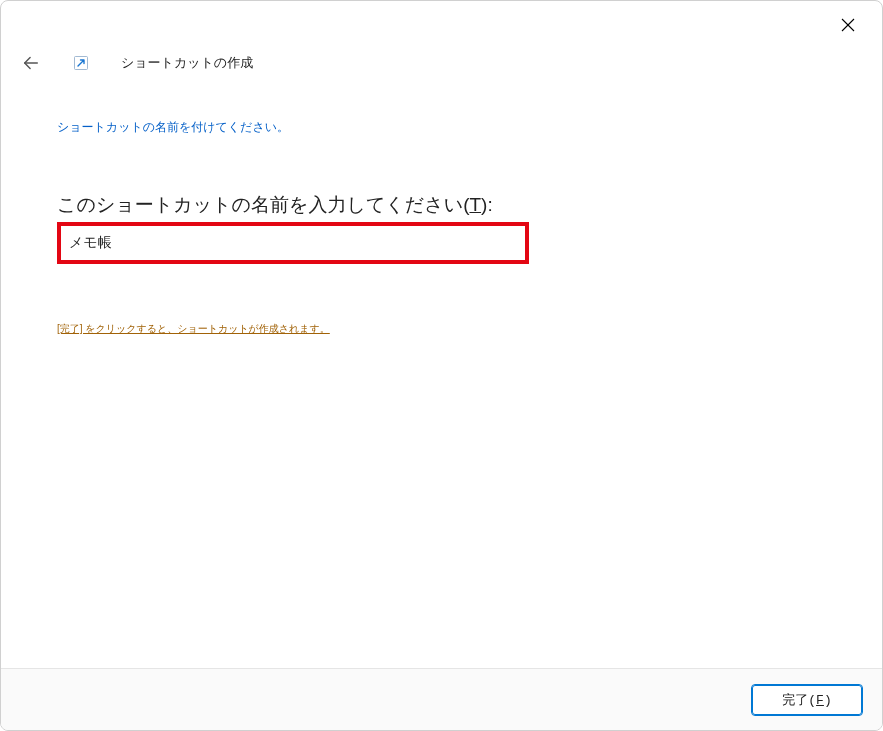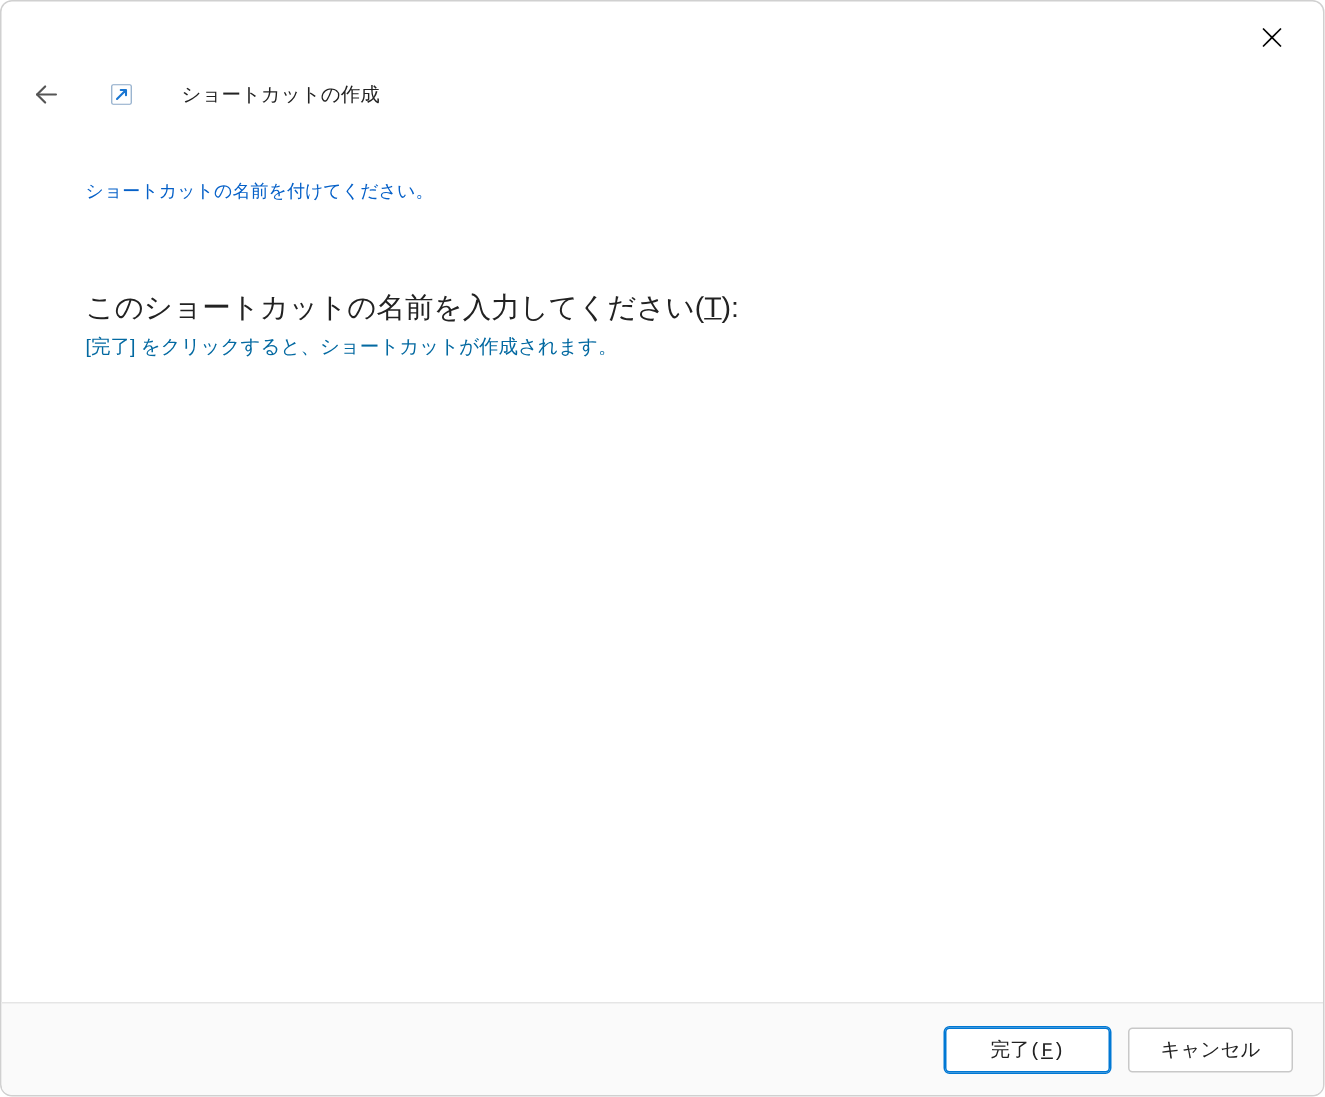--- a/index.html
+++ b/index.html
@@ -100,22 +100,23 @@
       width: 100%;
       border: none;
       outline: none;
       font-size: 14px;
       font-family: inherit;
       color: #222;
       padding: 6px 4px;
       background: #ffffff;
     }
     .instruction-text {
-      font-size: 13px;
-      color: #0369a1;
+      font-size: 10px;
+      color: #a16207;
+      text-decoration: underline;
     }
     .footer {
       position: absolute;
       bottom: 0;
       left: 0;
       right: 0;
       height: 62px;
       border-top: 1px solid #e5e5e5;
       background: #fafafa;
       display: flex;
@@ -171,22 +172,24 @@
   <div class="dialog-title">ショートカットの作成</div>
 </div>
 
 <div class="content">
   <h1 class="page-heading">ショートカットの名前を付けてください。</h1>
 
   <div class="input-label">
     <span>このショートカットの名前を入力してください(</span><span class="underline">T</span><span>):</span>
   </div>
 
+  <div class="input-wrapper">
+    <input type="text" class="name-input" value="メモ帳" style="">
+  </div>
 
   <div class="instruction-text">[完了] をクリックすると、ショートカットが作成されます。</div>
 </div>
 
 <div class="footer">
   <button class="btn btn-primary">
     <span>完了(</span><span class="underline">F</span><span>)</span>
   </button>
-  <button class="btn">キャンセル</button>
 </div>
 
 </body></html>

